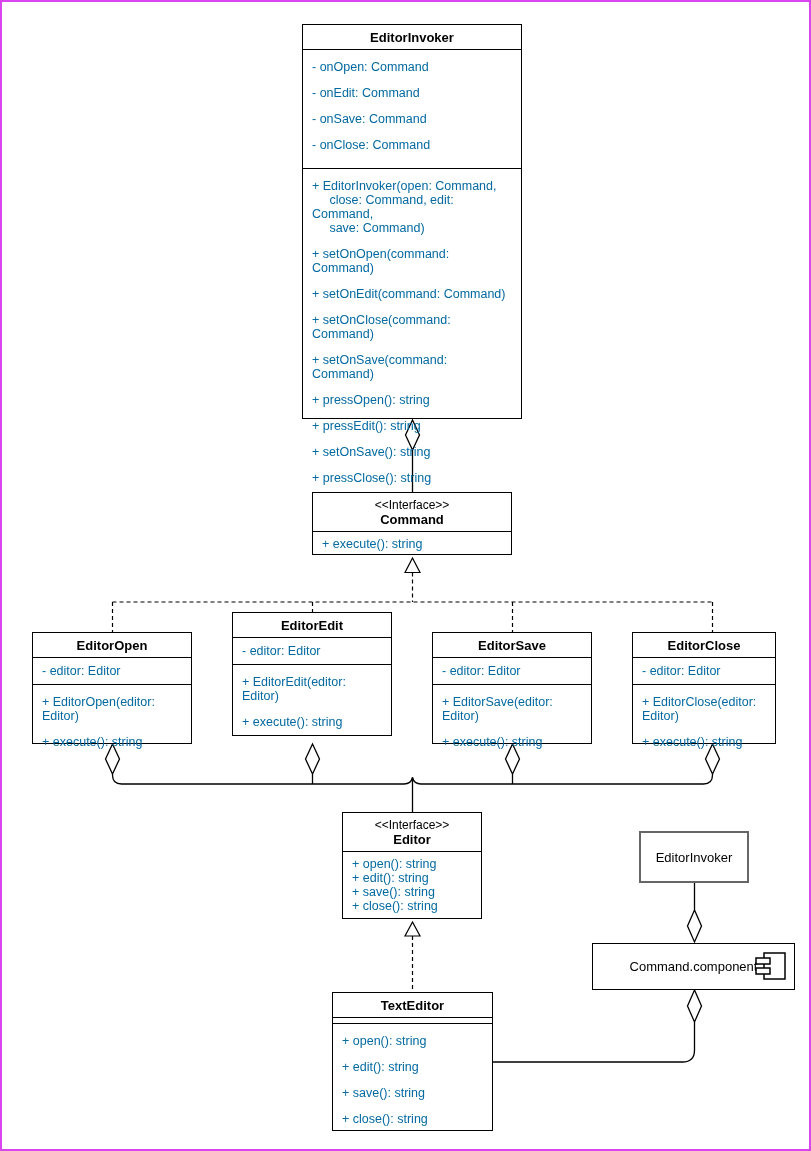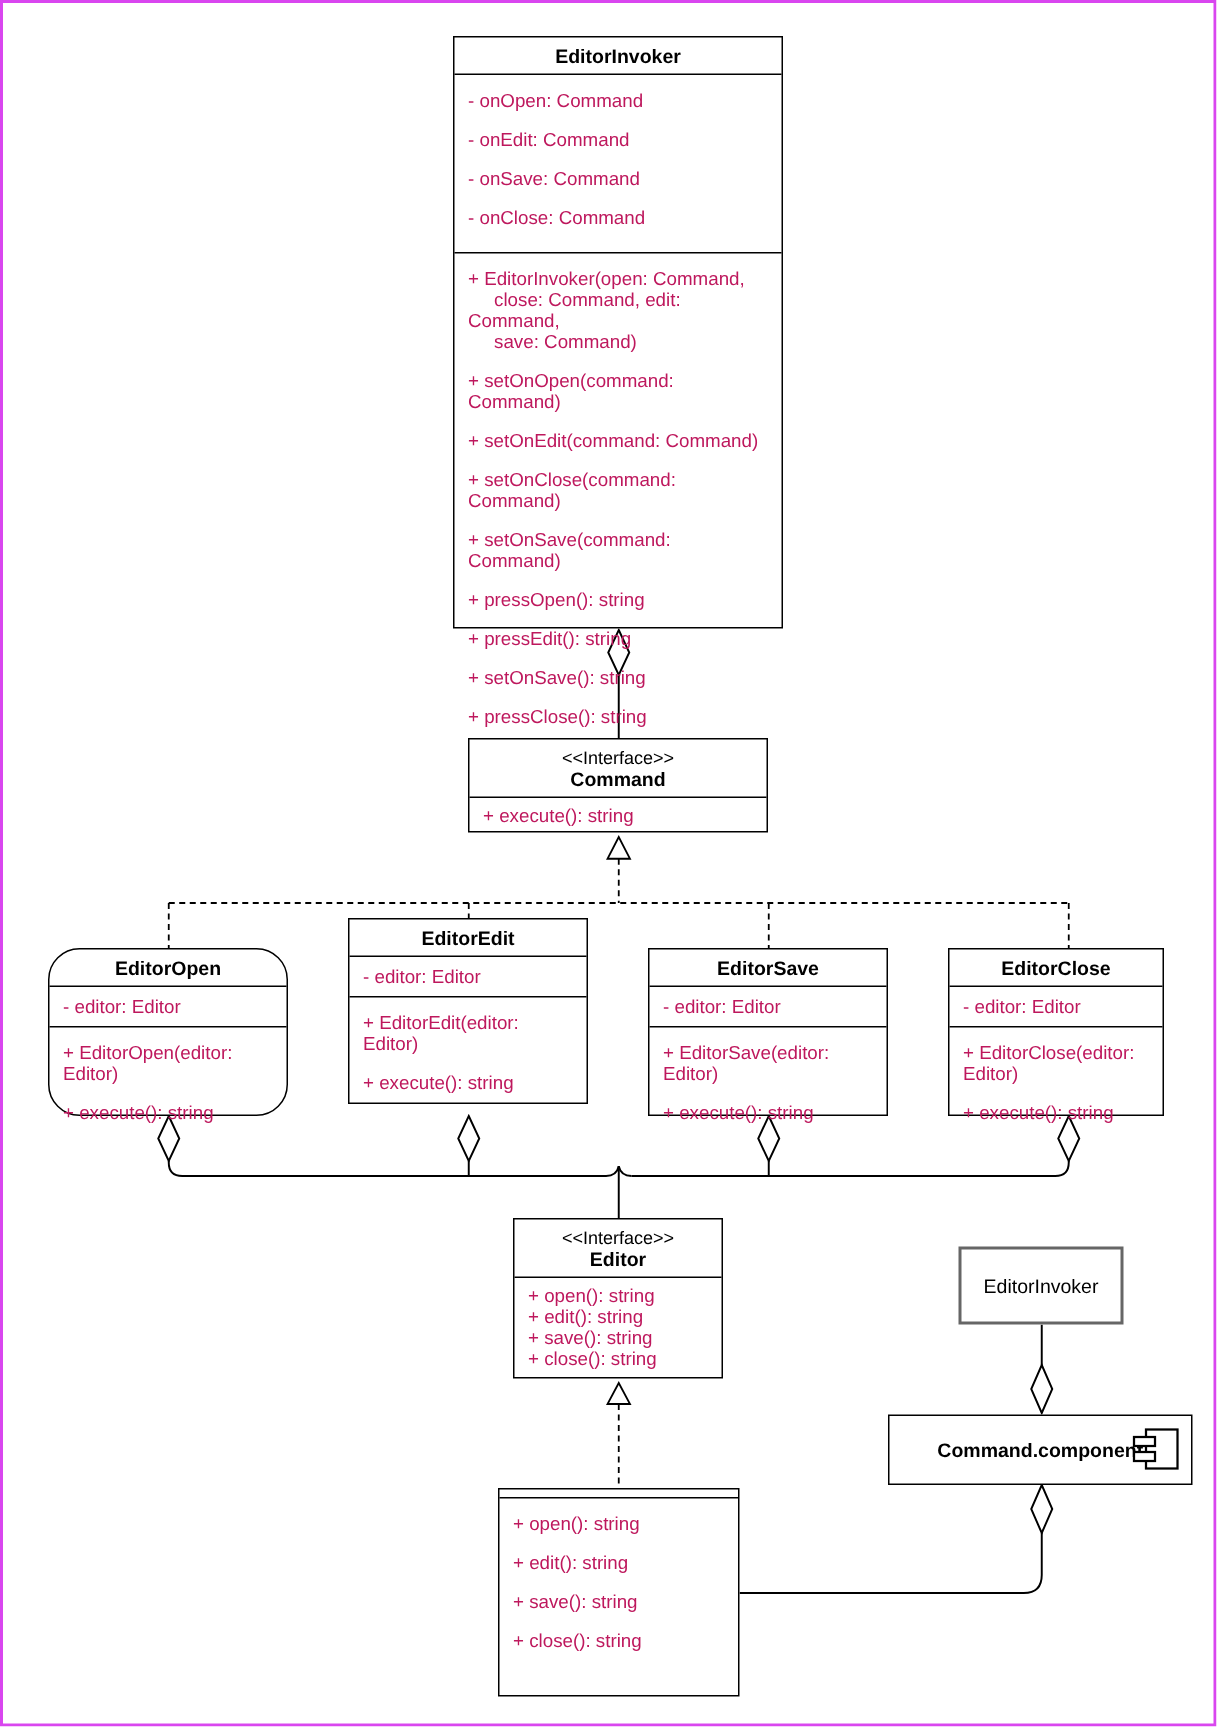--- a/index.html
+++ b/index.html
@@ -23,34 +23,34 @@
     border-bottom:1.5px solid #000;
   }
   .uml-title .stereo{
     display:block;font-weight:normal;
     font-size:12px;line-height:14px;
   }
   .uml-title .tname{display:block;line-height:15px;}
   .compartment{padding:4px 9px;box-sizing:border-box;}
   .compartment + .compartment{border-top:1.5px solid #000;}
   .member{
-    font-size:12.5px;line-height:14px;color:#be185d;
+    font-size:12.5px;line-height:14px;color:#0369a1;
     white-space:pre-wrap;
   }
   .roomy .member{margin:12px 0;}
   .roomy .member:first-child{margin-top:6px;}
   .tight{padding:5px 9px;}
   .tight .member{margin:0;}
   .plain-node{
     position:absolute;background:#fff;box-sizing:border-box;
     display:flex;align-items:center;justify-content:center;
     font-size:13px;color:#000;
   }
   .node-gray{border:2px solid #666666;}
-  .node-black{border:1.5px solid #000;font-weight:bold;}
+  .node-black{border:1.5px solid #000;font-weight:normal;}
   .comp-icon{position:absolute;right:6px;top:7px;}
 </style>
 </head>
 <body>
 
 <div class="page">
 
   <svg class="overlay" width="811" height="1151" viewBox="0 0 811 1151">
 
     <g stroke="#000" stroke-width="1.3" fill="none">
@@ -126,21 +126,21 @@
   <div class="uml-box" style="left:310px;top:490px;width:200px;height:63px;">
     <div class="uml-title">
       <span class="stereo">&lt;&lt;Interface&gt;&gt;</span>
       <span class="tname">Command</span>
     </div>
     <div class="compartment" style="padding:5px 9px;">
         <div class="member">+ execute(): string</div>
       </div>
   </div>
 
-  <div class="uml-box" style="left:30px;top:630px;width:160px;height:112px;border-radius:21px;">
+  <div class="uml-box" style="left:30px;top:630px;width:160px;height:112px;">
     <div class="uml-title">
       <span class="tname">EditorOpen</span>
     </div>
     <div class="compartment" style="padding:6px 9px;">
         <div class="member">- editor: Editor</div>
       </div>
     <div class="compartment roomy">
         <div class="member">+ EditorOpen(editor: Editor)</div>
         <div class="member">+ execute(): string</div>
       </div>
@@ -192,20 +192,23 @@
     </div>
     <div class="compartment tight">
         <div class="member">+ open(): string</div>
         <div class="member">+ edit(): string</div>
         <div class="member">+ save(): string</div>
         <div class="member">+ close(): string</div>
       </div>
   </div>
 
   <div class="uml-box" style="left:330px;top:990px;width:161px;height:139px;">
+    <div class="uml-title">
+      <span class="tname">TextEditor</span>
+    </div>
     <div class="compartment" style="padding:0;height:5px;"></div>
     <div class="compartment roomy">
         <div class="member">+ open(): string</div>
         <div class="member">+ edit(): string</div>
         <div class="member">+ save(): string</div>
         <div class="member">+ close(): string</div>
       </div>
   </div>
 
   <div class="plain-node node-gray" style="left:637px;top:829px;width:110px;height:52px;">

